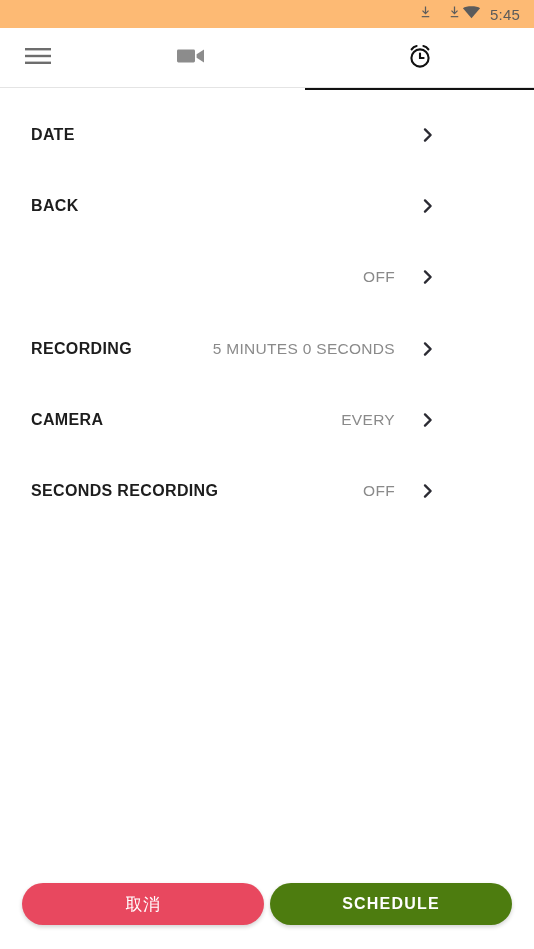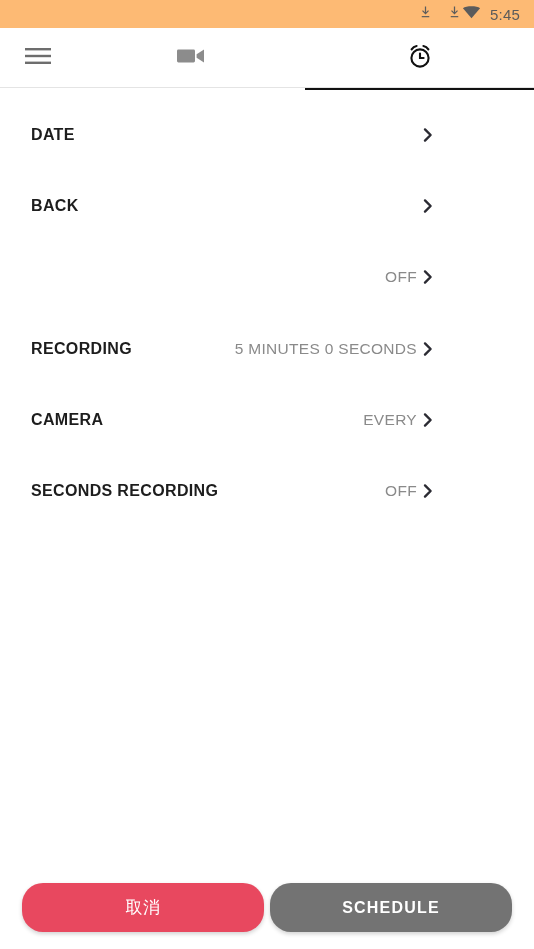--- a/index.html
+++ b/index.html
@@ -109,21 +109,21 @@
     color: #1d1d1d;
     letter-spacing: 0.35px;
     white-space: nowrap;
   }
   .row-spacer { flex: 1 1 auto; }
   .row-value {
     font-size: 15.5px;
     color: #8a8a8a;
     letter-spacing: 0.3px;
     white-space: nowrap;
-    margin-right: 2px;
+    margin-right: 24px;
   }
   .chevron {
     width: 18px;
     height: 18px;
     flex: 0 0 18px;
     display: block;
   }
 
   
   #button-bar {
@@ -134,41 +134,41 @@
     height: 66px;
     display: flex;
     align-items: flex-start;
     padding: 0 22px;
     gap: 6px;
     box-sizing: border-box;
     background: #ffffff;
   }
   .action-button {
     flex: 1 1 0;
-    height: 49px;
+    height: 42px;
     border: none;
     border-radius: 21px;
     color: #ffffff;
     font-size: 16px;
     font-family: "Liberation Sans", sans-serif;
     letter-spacing: 1.2px;
     cursor: pointer;
     display: flex;
     align-items: center;
     justify-content: center;
     padding: 0;
     box-shadow: 0 2px 4px rgba(0,0,0,0.18);
   }
   #cancel-button {
     background: #e8485f;
     font-size: 17px;
     letter-spacing: 0.5px;
   }
   #schedule-button {
-    background: #737373;
+    background: #4d7c0f;
     font-weight: bold;
   }
 </style>
 </head>
 <body>
 
 <div id="status-bar">
   <div id="status-left">
     <span class="status-icon">
       <svg width="15" height="16" viewBox="0 0 24 24" fill="#5b5b5b">

